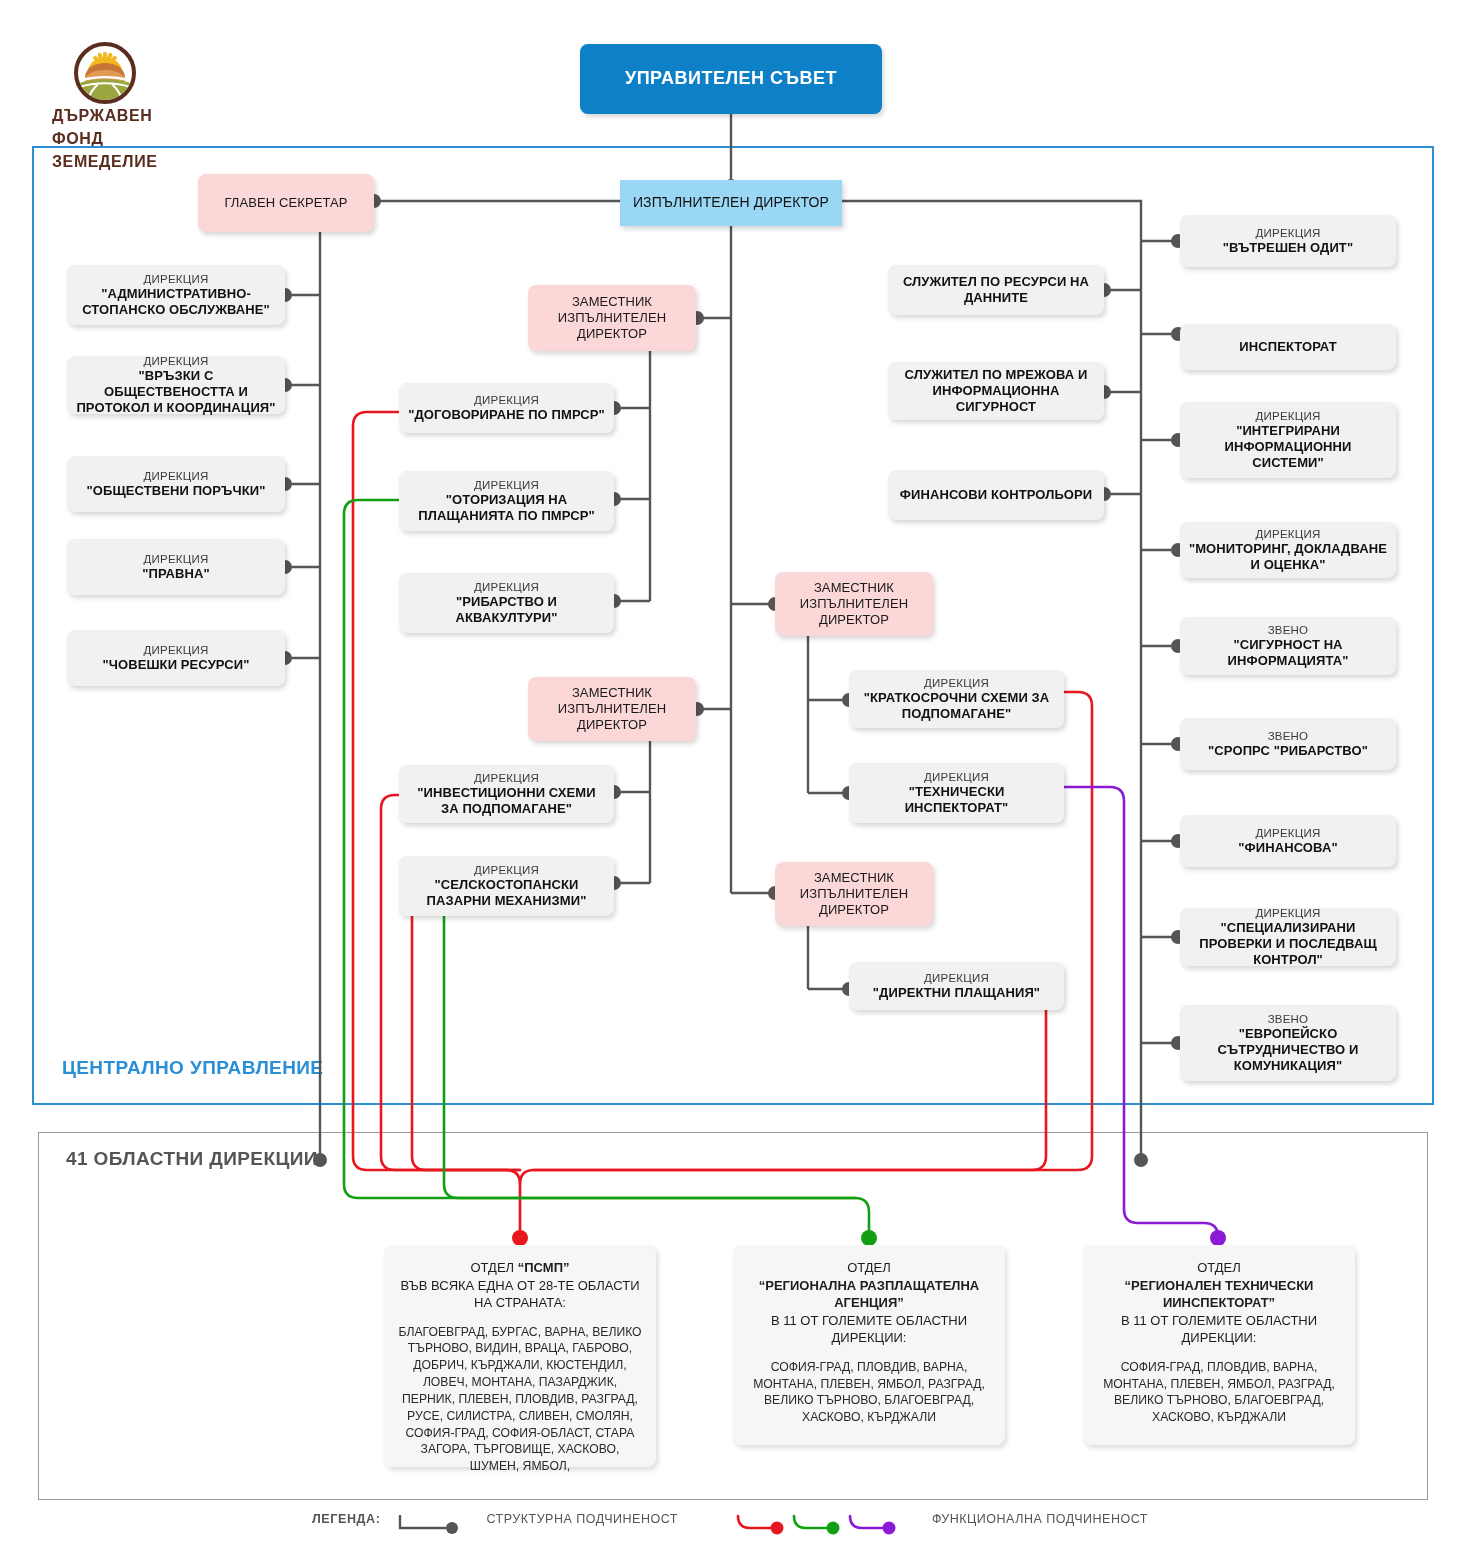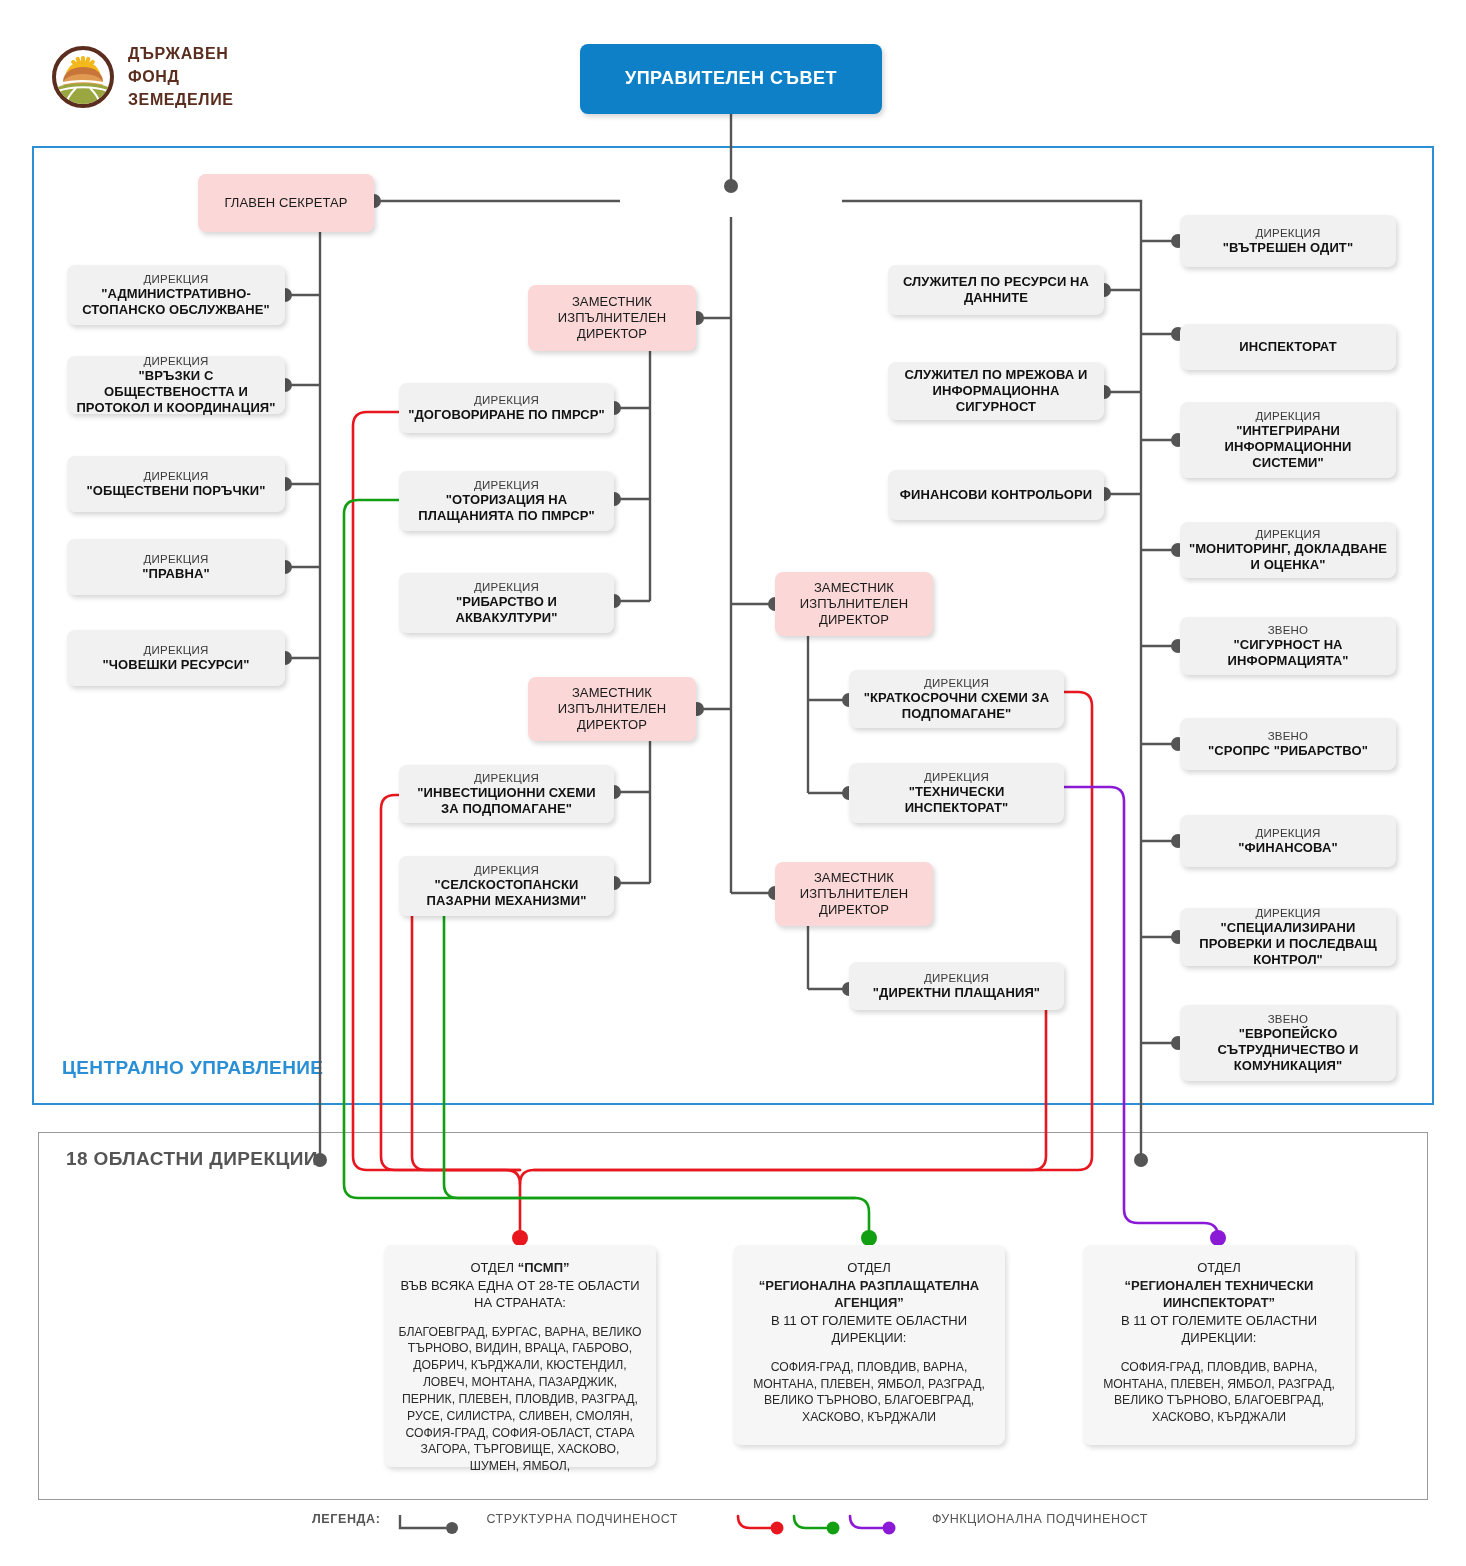--- a/index.html
+++ b/index.html
@@ -1,20 +1,20 @@
 <!DOCTYPE html>
 <html><head>
 <meta charset="utf-8">
 <style>
   html,body{margin:0;padding:0;background:#ffffff;}
   body{font-family:"Liberation Sans","DejaVu Sans",sans-serif;}
   #root{position:relative;width:1466px;height:1566px;overflow:hidden;background:#fff;}
 
   
-  .logo-wrap{position:absolute;left:52px;top:42px;display:flex;align-items:center;gap:14px;}
+  .logo-wrap{position:absolute;left:52px;top:42px;display:flex;align-items:center;flex-direction:column;}
   .logo-mark{width:62px;height:62px;border-radius:50%;position:relative;overflow:hidden;
              border:4px solid #5a2d1e;background:#fff;box-sizing:border-box;}
   .logo-text{font-size:16px;font-weight:bold;line-height:1.45;color:#5a2d1e;letter-spacing:.6px;}
 
   
   .frame{position:absolute;box-sizing:border-box;background:transparent;}
   .frame-central{left:32px;top:146px;width:1402px;height:959px;border:2px solid #2b8fd6;}
   .frame-regional{left:38px;top:1132px;width:1390px;height:368px;border:1px solid #9a9a9a;}
   .frame-label{position:absolute;font-size:19px;font-weight:bold;letter-spacing:.4px;}
   .label-central{left:56px;top:1057px;color:#2b8fd6;background:#fff;padding:0 6px;}
@@ -82,21 +82,21 @@
     <div class="logo-text">
       <div>ДЪРЖАВЕН</div>
       <div>ФОНД</div>
       <div>ЗЕМЕДЕЛИЕ</div>
     </div>
   </div>
 
   <div class="frame frame-central"></div>
   <div class="frame frame-regional"></div>
   <div class="frame-label label-central">ЦЕНТРАЛНО УПРАВЛЕНИЕ</div>
-  <div class="frame-label label-regional">18 ОБЛАСТНИ ДИРЕКЦИИ</div>
+  <div class="frame-label label-regional">41 ОБЛАСТНИ ДИРЕКЦИИ</div>
 
   <svg id="wires">
     <defs>
       <style>
         .sl{stroke:#555;stroke-width:2.4;fill:none}
         .dot{fill:#555}
         .fr{stroke:#e8171f;stroke-width:2.6;fill:none;stroke-linecap:round}
         .fg{stroke:#12a012;stroke-width:2.6;fill:none;stroke-linecap:round}
         .fp{stroke:#8b1ad6;stroke-width:2.6;fill:none;stroke-linecap:round}
       </style>
@@ -204,20 +204,23 @@
 
     <circle cx="520" cy="1238" r="8" fill="#e8171f"></circle>
     <circle cx="869" cy="1238" r="8" fill="#12a012"></circle>
     <circle cx="1218" cy="1238" r="8" fill="#8b1ad6"></circle>
   </svg>
 
   <div class="node blue-dark" style="left:580px;top:44px;width:302px;height:70px;">
     <div class="main">УПРАВИТЕЛЕН СЪВЕТ</div>
   </div>
 
+  <div class="node blue-light" style="left:620px;top:180px;width:222px;height:46px;">
+    <div class="main">ИЗПЪЛНИТЕЛЕН ДИРЕКТОР</div>
+  </div>
 
   <div class="node pink" style="left:198px;top:174px;width:176px;height:58px;">
     <div class="main">ГЛАВЕН СЕКРЕТАР</div>
   </div>
 
   <div class="node grey" style="left:67px;top:265px;width:218px;height:60px;">
     <div class="sub">ДИРЕКЦИЯ</div>
     <div class="main">"АДМИНИСТРАТИВНО-СТОПАНСКО ОБСЛУЖВАНЕ"</div>
   </div>
   <div class="node grey" style="left:67px;top:356px;width:218px;height:58px;">

